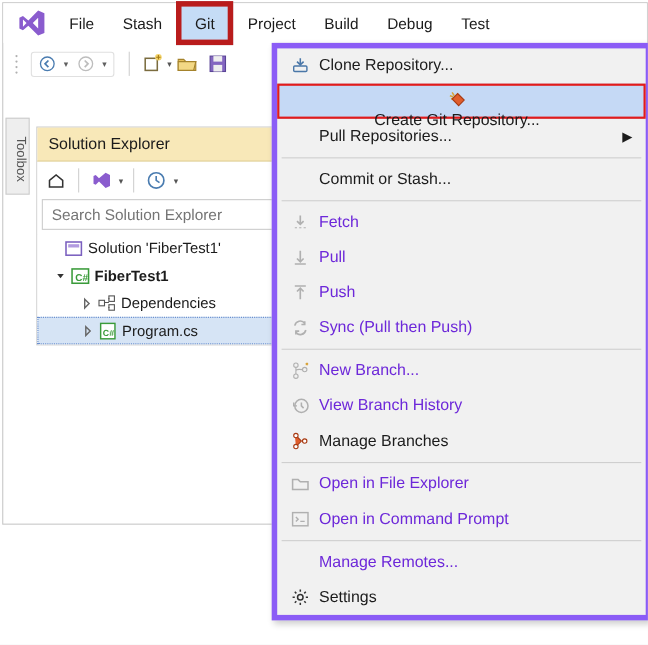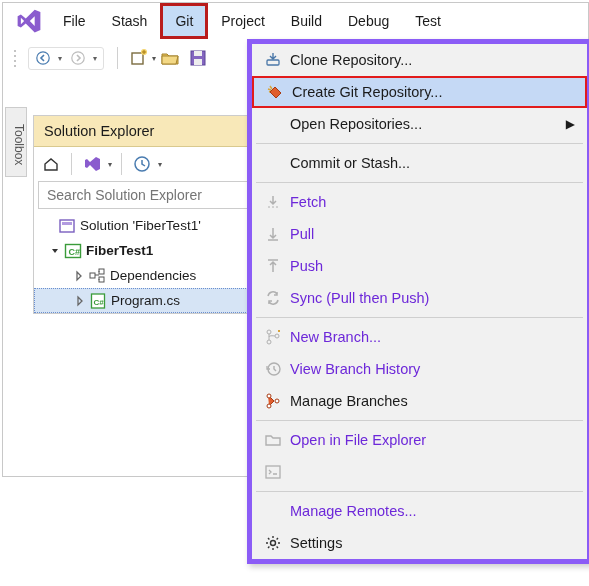--- a/index.html
+++ b/index.html
@@ -4,21 +4,21 @@
   <style>
     * { box-sizing: border-box; margin: 0; padding: 0; font-family: "Segoe UI", Arial, sans-serif; }
     body { width: 589px; height: 586px; background: #fff; overflow: hidden; position: relative; font-size: 13px; color: #1b1b1b; user-select: none; }
     .frame { border: 1px solid #c8c8c8; width: 587px; height: 475px; margin: 2px; position: relative; }
 
     
     .menubar { display: flex; align-items: center; height: 36px; padding: 0 5px; background: #fff; }
     .vs-logo { width: 30px; height: 30px; margin: 0 6px; display: flex; align-items: center; justify-content: center; }
     .vs-logo svg { width: 26px; height: 26px; }
     .menu-item { padding: 8px 13px; font-size: 14px; cursor: pointer; }
-    .menu-item.open { background: #c5dcf6; border: 3px solid #b91c1c; padding: 7px 12px; }
+    .menu-item.open { background: #c5dcf6; border: 5px solid #b91c1c; padding: 7px 12px; }
 
     
     .toolbar { display: flex; align-items: center; height: 38px; padding: 0 5px; border-bottom: 0; position: relative; }
     .toolbar .tb-btn { width: 24px; height: 24px; margin: 0 2px; display: flex; align-items: center; justify-content: center; cursor: pointer; }
     .toolbar .sep-dots { width: 6px; height: 20px; margin: 0 4px; display: flex; flex-direction: column; justify-content: space-around; align-items: center; }
     .toolbar .sep-dots div { width: 2px; height: 2px; background: #b0b0b0; border-radius: 50%; }
     .tb-nav { display: flex; align-items: center; border: 1px solid #e0e0e0; border-radius: 3px; padding: 2px 3px; gap: 2px; margin: 0 6px; }
     .tb-nav span { padding: 0 3px; color: #606060; position: relative; }
     .tb-nav svg { vertical-align: -2px; }
     .tb-sep { width: 1px; height: 22px; background: #d0d0d0; margin: 0 7px; }
@@ -47,21 +47,21 @@
     .bold { font-weight: 600; text-align: right; }
 
     
     .dropdown { position: absolute; left: 244px; top: 36px; width: 345px; background: #f1f1f1; border: 5px solid #8b5cf6; box-shadow: 2px 3px 6px rgba(0,0,0,0.2); }
     .dropdown-item { display: flex; align-items: center; height: 32px; padding: 0 12px 0 4px; font-size: 14.5px; cursor: pointer; white-space: nowrap; }
     .dropdown-item .ico { width: 34px; height: 24px; display: flex; align-items: center; justify-content: center; flex-shrink: 0; }
     .dropdown-item.disabled { color: #6d28d9; }
     .dropdown-item.highlight { background: #c5d9f5; }
     .dropdown-item .sub { margin-left: auto; font-size: 12px; }
     .dd-sep { height: 1px; background: #cfcfcf; margin: 3px 4px; }
-    .red-callout { border: 2.5px solid #e21b1b; }
+    .red-callout { border: 2.5px solid #e21b1b; flex-direction: column; }
 
     
     .ico svg { width: 18px; height: 18px; }
   </style>
 </head>
 <body>
 
 <div class="frame">
 
   <div class="menubar">
@@ -221,21 +221,21 @@
       <span class="ico">
           <svg viewBox="0 0 18 18">
             <path d="M4 3l2 3M2 6l3 1M3 9l3-1" stroke="#d8a33a" stroke-width="1.4"></path>
             <path d="M9 4l6 6-5 5-6-6z" fill="#e05d2c" stroke="#a83a12"></path>
           </svg>
         </span>
       <span>Create Git Repository...</span>
     </div>
     <div class="dropdown-item">
       <span class="ico"></span>
-      <span>Open Repositories...</span>
+      <span>Pull Repositories...</span>
       <span class="sub">▶</span>
     </div>
     <div class="dd-sep"></div>
     <div class="dropdown-item">
       <span class="ico"></span>
       <span>Commit or Stash...</span>
     </div>
     <div class="dd-sep"></div>
     <div class="dropdown-item disabled">
       <span class="ico">
@@ -314,20 +314,21 @@
         </span>
       <span>Open in File Explorer</span>
     </div>
     <div class="dropdown-item disabled">
       <span class="ico">
           <svg viewBox="0 0 18 18">
             <rect x="2" y="3" width="14" height="12" fill="none" stroke="#b0b0b0" stroke-width="1.3"></rect>
             <path d="M5 7l2 2-2 2M9 11h4" fill="none" stroke="#b0b0b0" stroke-width="1.3"></path>
           </svg>
         </span>
+      <span>Open in Command Prompt</span>
     </div>
     <div class="dd-sep"></div>
     <div class="dropdown-item disabled">
       <span class="ico"></span>
       <span>Manage Remotes...</span>
     </div>
     <div class="dropdown-item">
       <span class="ico">
           <svg viewBox="0 0 18 18">
             <circle cx="9" cy="9" r="2.5" fill="none" stroke="#333" stroke-width="1.4"></circle>

